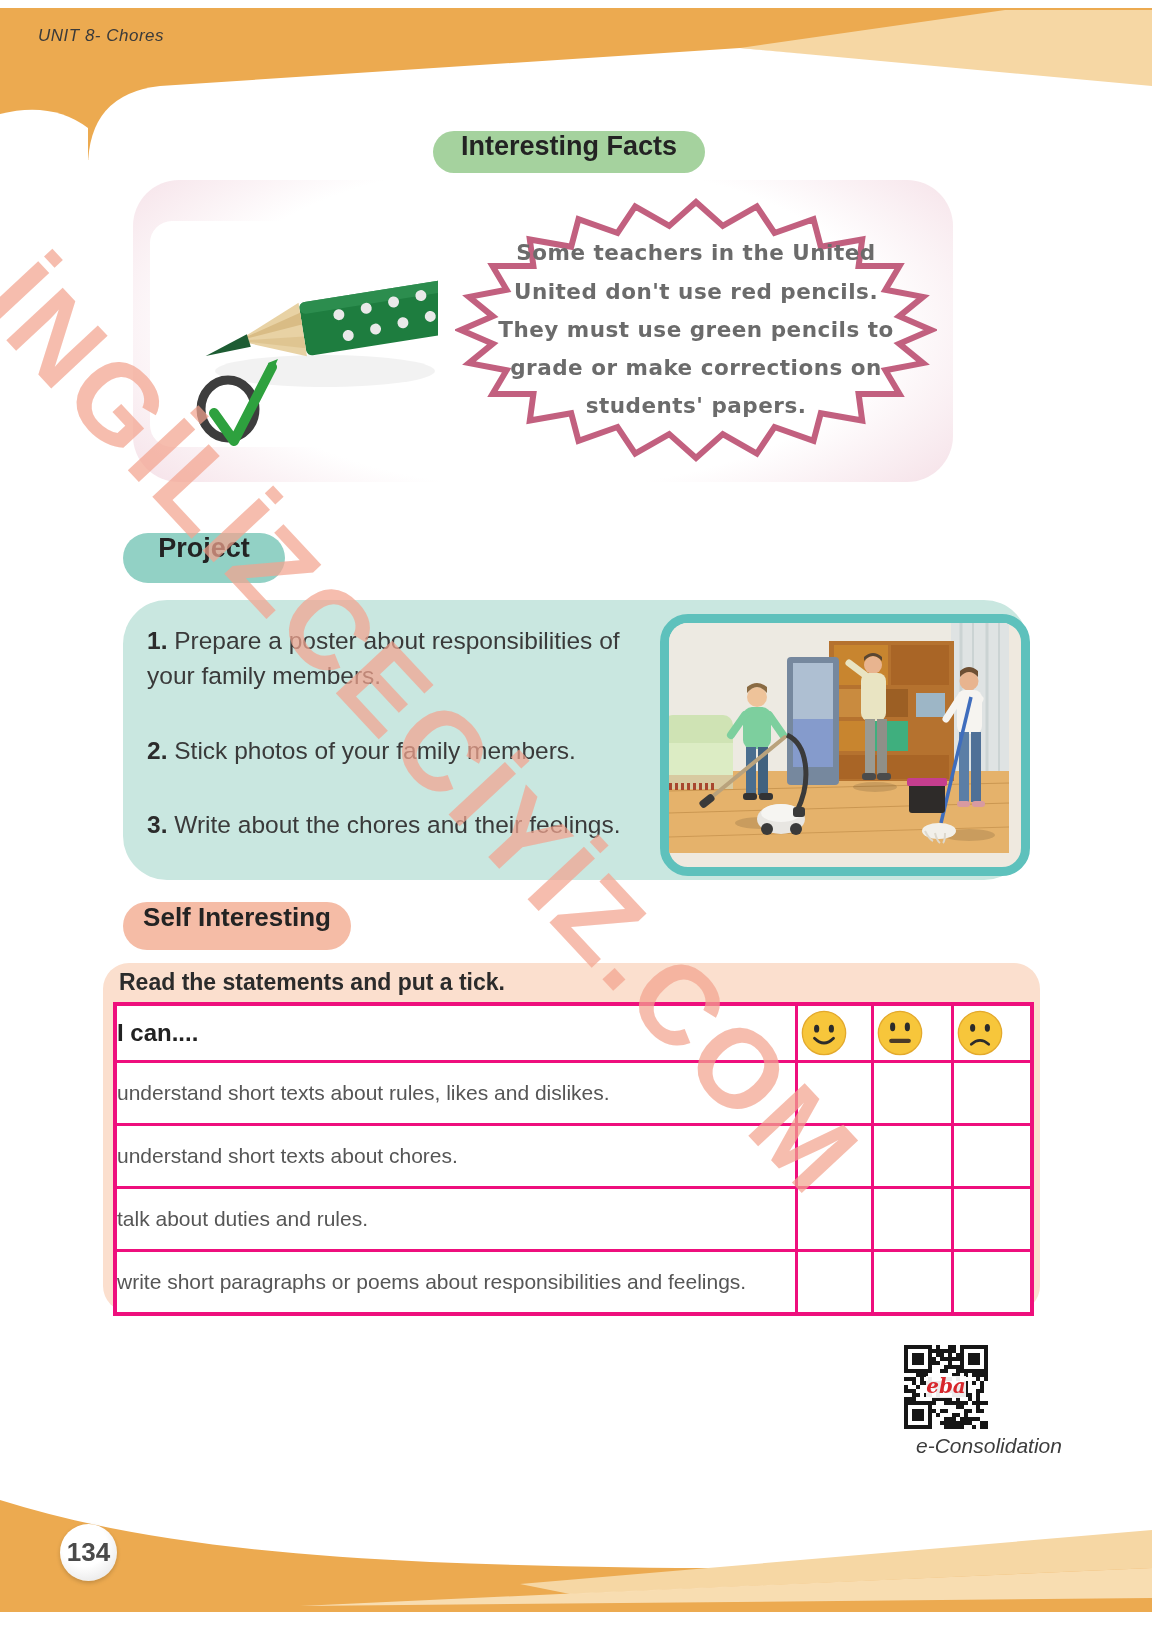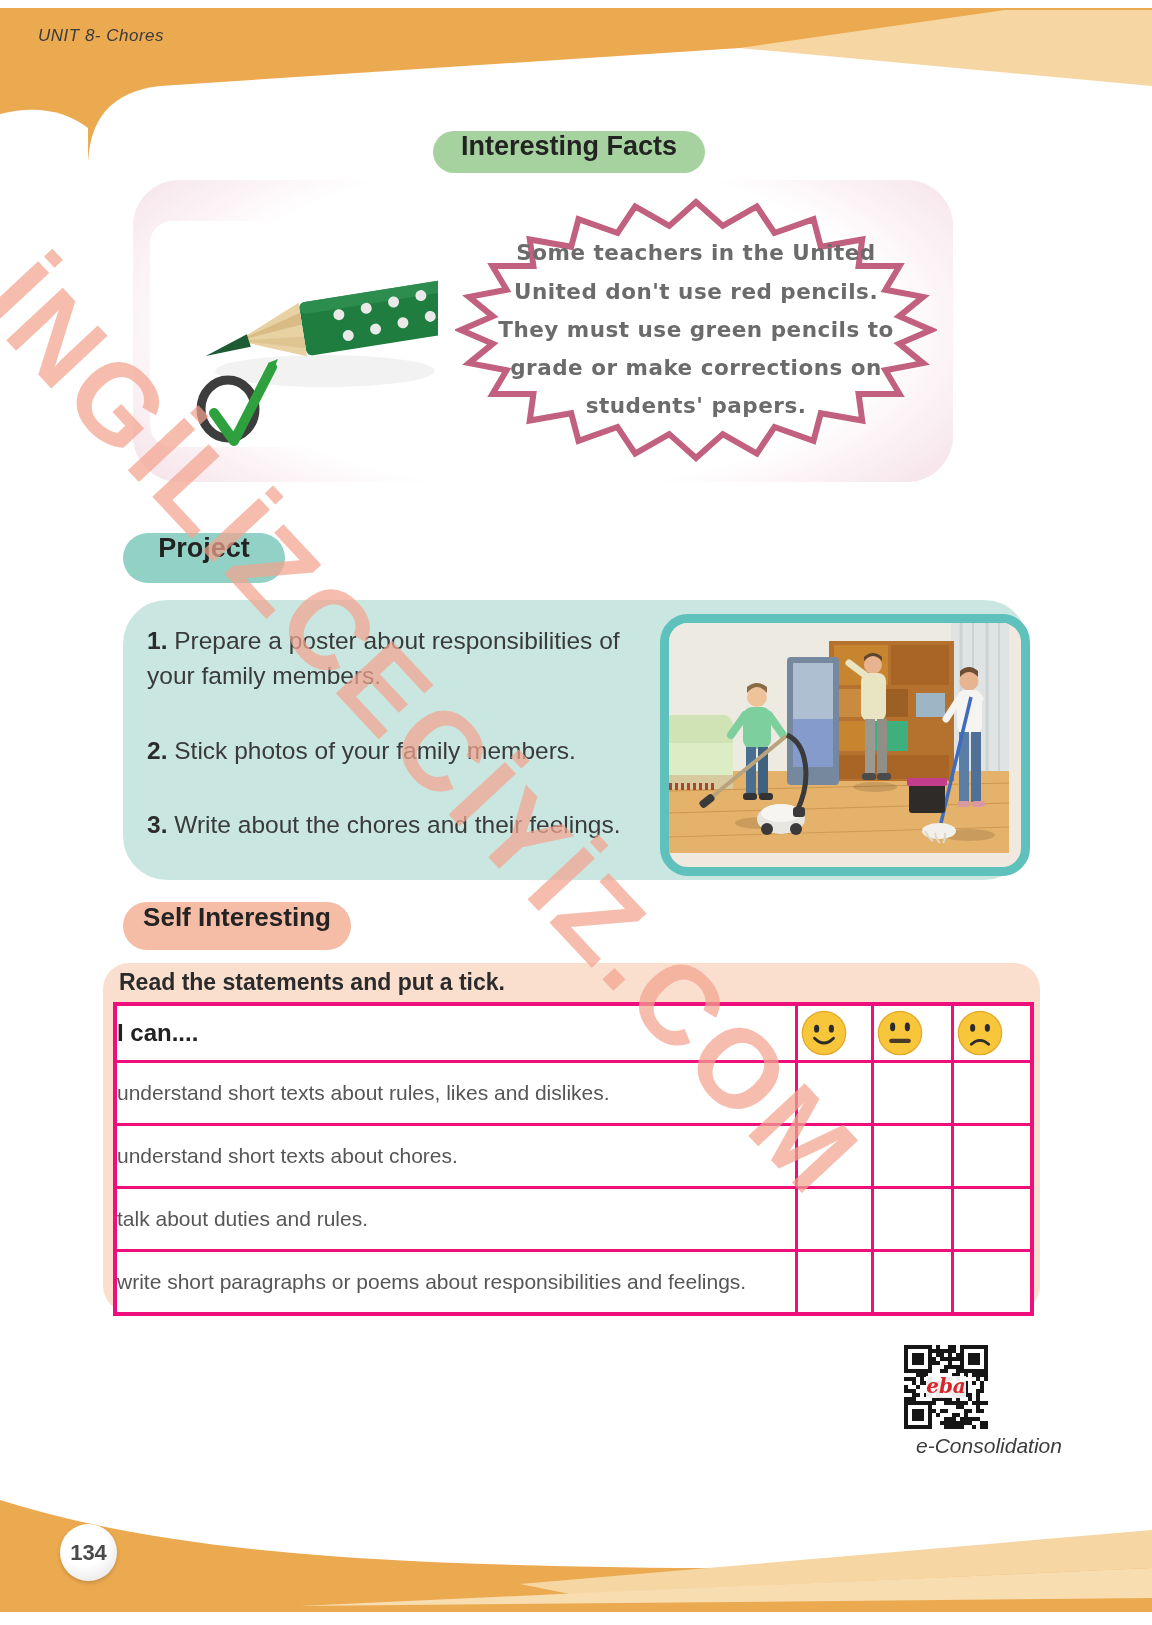--- a/index.html
+++ b/index.html
@@ -8,21 +8,21 @@
   svg{display:block;}
   .abs{position:absolute;}
 
   
   .header-art{left:0;top:0;width:1152px;height:170px;}
   .footer-art{left:0;top:1480px;width:1152px;height:145px;}
   .unit-title{left:38px;top:26px;font-size:17px;font-style:italic;color:#3a3a3a;letter-spacing:0.5px;}
   .page-ball{left:60px;top:1524px;width:57px;height:57px;border-radius:50%;
      background:radial-gradient(circle at 42% 35%,#ffffff 45%,#f1f1f1 68%,#dddddd 100%);
      box-shadow:0 2px 4px rgba(0,0,0,0.18);display:flex;align-items:center;justify-content:center;
-     font-size:22px;font-weight:bold;color:#4a4a4a;}
+     font-size:26px;font-weight:bold;color:#4a4a4a;}
 
   
   .badge{display:flex;align-items:flex-start;justify-content:center;border-radius:26px;
          font-weight:bold;color:#232323;}
   .badge-facts{left:433px;top:131px;width:272px;height:42px;background:#a5d29e;font-size:27px;}
   .badge-project{left:123px;top:533px;width:162px;height:50px;background:#92d1c5;font-size:27px;}
   .badge-self{left:123px;top:902px;width:228px;height:48px;background:#f5bca6;font-size:26px;}
 
   
   .facts-box{left:133px;top:180px;width:820px;height:302px;border-radius:46px;

